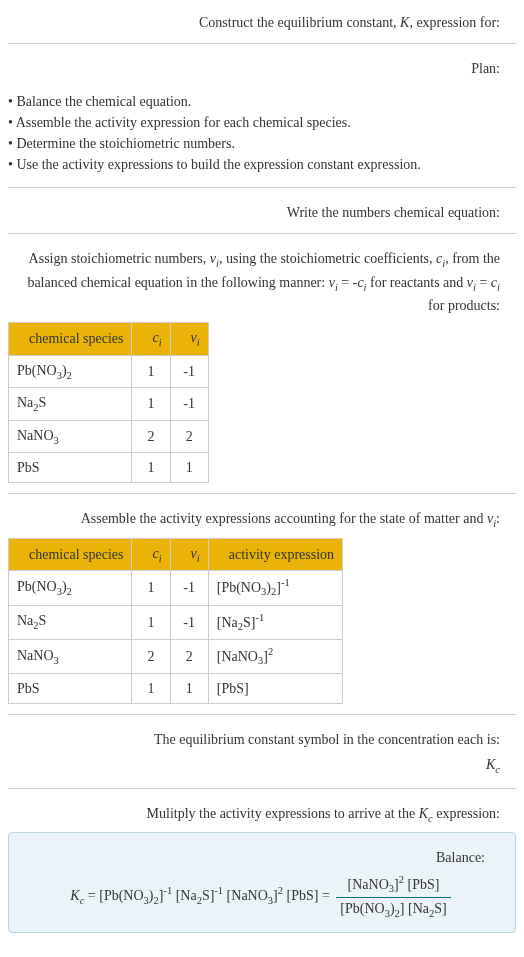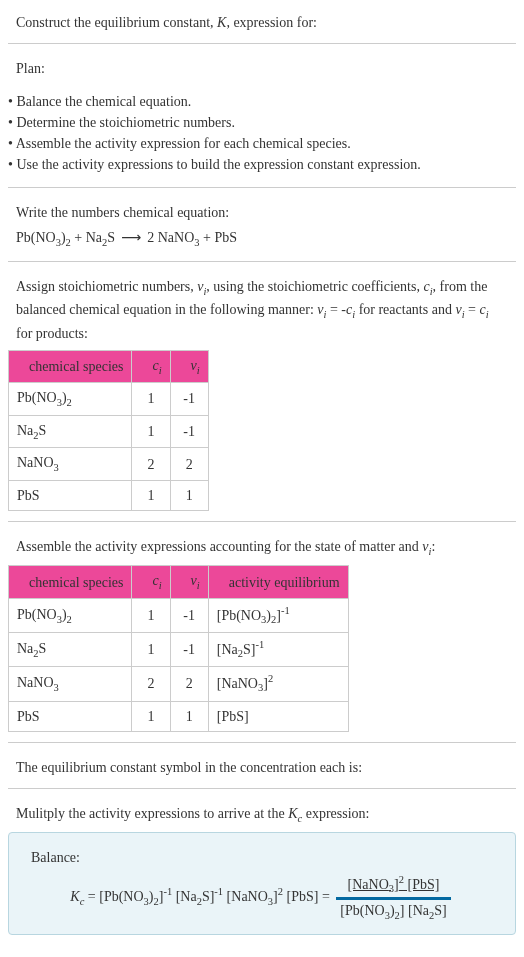--- a/index.html
+++ b/index.html
@@ -24,66 +24,63 @@
     border-collapse: collapse;
     margin: 6px 0;
   }
   th, td {
     border: 1px solid #ccc;
     padding: 4px 8px;
     text-align: left;
     font-weight: normal;
     font-size: 14px;
   }
-  th { background: #ec4899; padding-left: 20px; }
+  th { background: #eab308; padding-left: 20px; }
   td.c { text-align: center; }
   .answer-box {
     background: #eaf4f8;
     border: 1px solid #b8d6e0;
     border-radius: 4px;
     padding: 10px 14px;
     margin-top: 6px;
   }
   .frac {
     display: inline-block;
     vertical-align: middle;
     text-align: center;
     margin: 0 3px;
   }
-  .frac .num { display:block; border-bottom:3px solid #0369a1; padding:0 4px;text-decoration:underline;}
+  .frac .num { display:block; border-bottom:1px solid #0369a1; padding:0 4px;}
   .frac .den { display:block; padding:0 4px;}
   .italic { font-style: italic; }
-  p { margin: 4px 8px; }
+  p { margin: 4px 16px; text-align: right; }
   ul.plan { list-style:none; padding-left:0; margin:12px 0; }
   ul.plan li::before { content:"• "; }
 </style>
 </head>
 <body>
 
 <div class="section nb">
   <p>
     <span>Construct the equilibrium constant, </span><span class="italic">K</span><span>, expression for:</span>
   </p>
 </div>
 
 <div class="section">
   <p>Plan:</p>
   <ul class="plan">
     <li>Balance the chemical equation.</li>
+    <li>Assemble the activity expression for each chemical species.</li>
     <li>Determine the stoichiometric numbers.</li>
-    <li>Assemble the activity expression for each chemical species.</li>
     <li>Use the activity expressions to build the expression constant expression.</li>
   </ul>
 </div>
 
 <div class="section">
   <p>Write the numbers chemical equation:</p>
-  <p>
-    <span><span>Pb(NO</span><span class="sub">3</span><span>)</span><span class="sub">2</span></span><span> + </span><span><span>Na</span><span class="sub">2</span><span>S</span></span><span class="arrow">⟶</span><span>2</span> <span><span>NaNO</span><span class="sub">3</span></span><span> + </span><span>PbS</span>
-  </p>
 </div>
 
 <div class="section">
   <p>
     <span>Assign stoichiometric numbers, </span><span class="italic">ν</span><span class="sub italic">i</span><span>, using the stoichiometric coefficients, </span><span class="italic">c</span><span class="sub italic">i</span><span>, from the balanced chemical equation in the following manner: </span><span class="italic">ν</span><span class="sub italic">i</span><span> = -</span><span class="italic">c</span><span class="sub italic">i</span><span> for reactants and </span><span class="italic">ν</span><span class="sub italic">i</span><span> = </span><span class="italic">c</span><span class="sub italic">i</span><span> for products:</span>
   </p>
   <table>
     <tbody>
         <tr>
       <th>chemical species</th>
@@ -117,21 +114,21 @@
 <div class="section">
   <p>
     <span>Assemble the activity expressions accounting for the state of matter and </span><span class="italic">ν</span><span class="sub italic">i</span><span>:</span>
   </p>
   <table>
     <tbody>
         <tr>
       <th>chemical species</th>
       <th><span class="italic">c</span><span class="sub italic">i</span></th>
       <th><span class="italic">ν</span><span class="sub italic">i</span></th>
-      <th>activity equilibrium</th>
+      <th>activity expression</th>
     </tr>
     <tr>
       <td>Pb(NO<span class="sub">3</span>)<span class="sub">2</span></td>
       <td class="c">1</td>
       <td class="c">-1</td>
       <td>[Pb(NO<span class="sub">3</span>)<span class="sub">2</span>]<span class="sup">-1</span></td>
     </tr>
     <tr>
       <td>Na<span class="sub">2</span>S</td>
       <td class="c">1</td>
@@ -149,20 +146,21 @@
       <td class="c">1</td>
       <td class="c">1</td>
       <td>[PbS]</td>
     </tr>
   </tbody>
     </table>
 </div>
 
 <div class="section">
   <p>The equilibrium constant symbol in the concentration each is:</p>
+  <p><span class="italic">K</span><span class="sub italic">c</span></p>
 </div>
 
 <div class="section">
   <p>
     <span>Mulitply the activity expressions to arrive at the </span><span class="italic">K</span><span class="sub italic">c</span><span> expression:</span>
   </p>
   <div class="answer-box">
     <p>Balance:</p>
     <div style="text-align:center;">
       <span class="italic">K</span><span class="sub italic">c</span><span> = </span>[Pb(NO<span class="sub">3</span>)<span class="sub">2</span>]<span class="sup">-1</span> [Na<span class="sub">2</span>S]<span class="sup">-1</span> [NaNO<span class="sub">3</span>]<span class="sup">2</span> [PbS]<span> = </span><span class="frac"><span class="num">[NaNO<span class="sub">3</span>]<span class="sup">2</span> [PbS]</span><span class="den">[Pb(NO<span class="sub">3</span>)<span class="sub">2</span>] [Na<span class="sub">2</span>S]</span></span>

